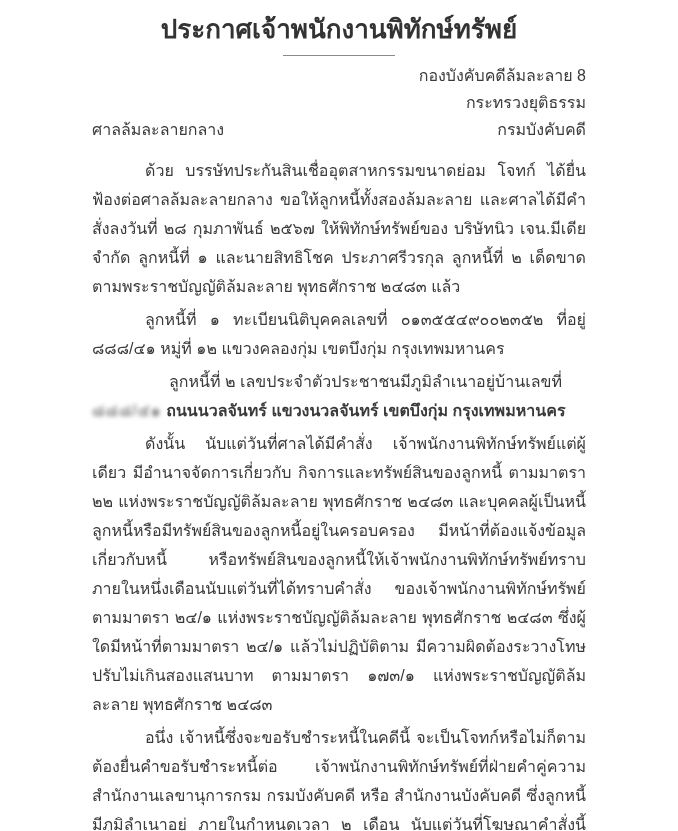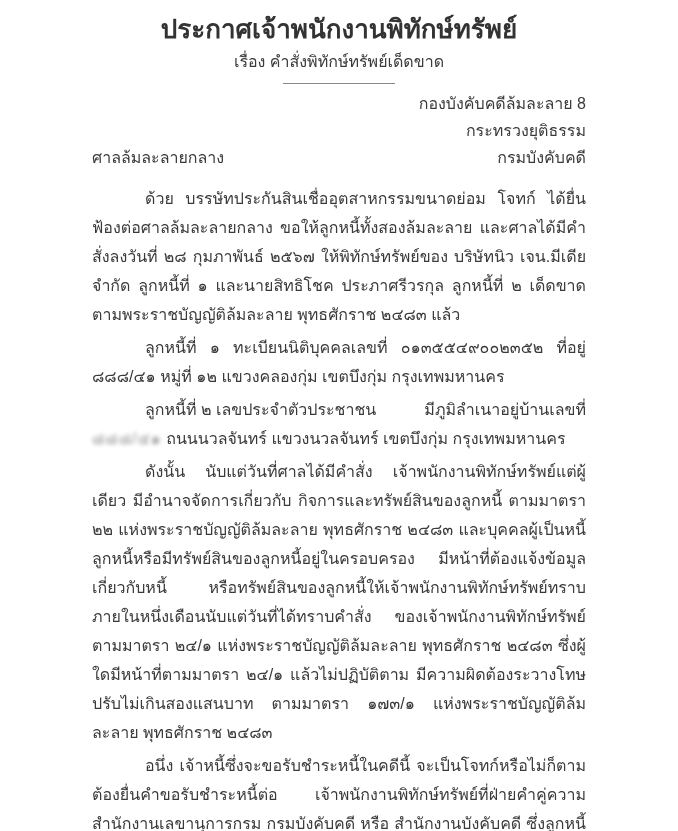--- a/index.html
+++ b/index.html
@@ -41,40 +41,39 @@
   .header-row { display: flex; justify-content: space-between; }
   .header-row .right { text-align: right; margin-left: auto; }
   .body-text { margin-top: 13px; }
   p.para {
     margin: 0 0 4px 0;
     text-align: justify;
     text-indent: 53px;
   }
   .para3-line1 {
     display: flex;
-    justify-content: space-between;
+    justify-content: center;
     margin: 0;
   }
   .para3-line1 .lead { padding-left: 53px; }
-  .para3-line2 { margin: 0 0 4px 0; }
+  .para3-line2 { margin: 0 0 4px 0; font-weight: bold; }
   .redacted {
     color: #8f8f8f;
     filter: blur(2.2px);
     letter-spacing: 1px;
   }
   .url { color: #b91c1c; text-decoration: none; }
 </style>
 </head>
 <body>
 
 <div class="page">
 
   <div class="doc-title">ประกาศเจ้าพนักงานพิทักษ์ทรัพย์</div>
 
-  <div class="doc-subject">เรื่อง คำสั่งพิทักษ์ทรัพย์เด็ดขาด</div>
 
   <div class="divider"></div>
 
   <div class="header-rows">
     <div class="header-row">
       <span class="right">กองบังคับคดีล้มละลาย 8</span>
     </div>
     <div class="header-row">
       <span></span>
       <span class="right">กระทรวงยุติธรรม</span>

